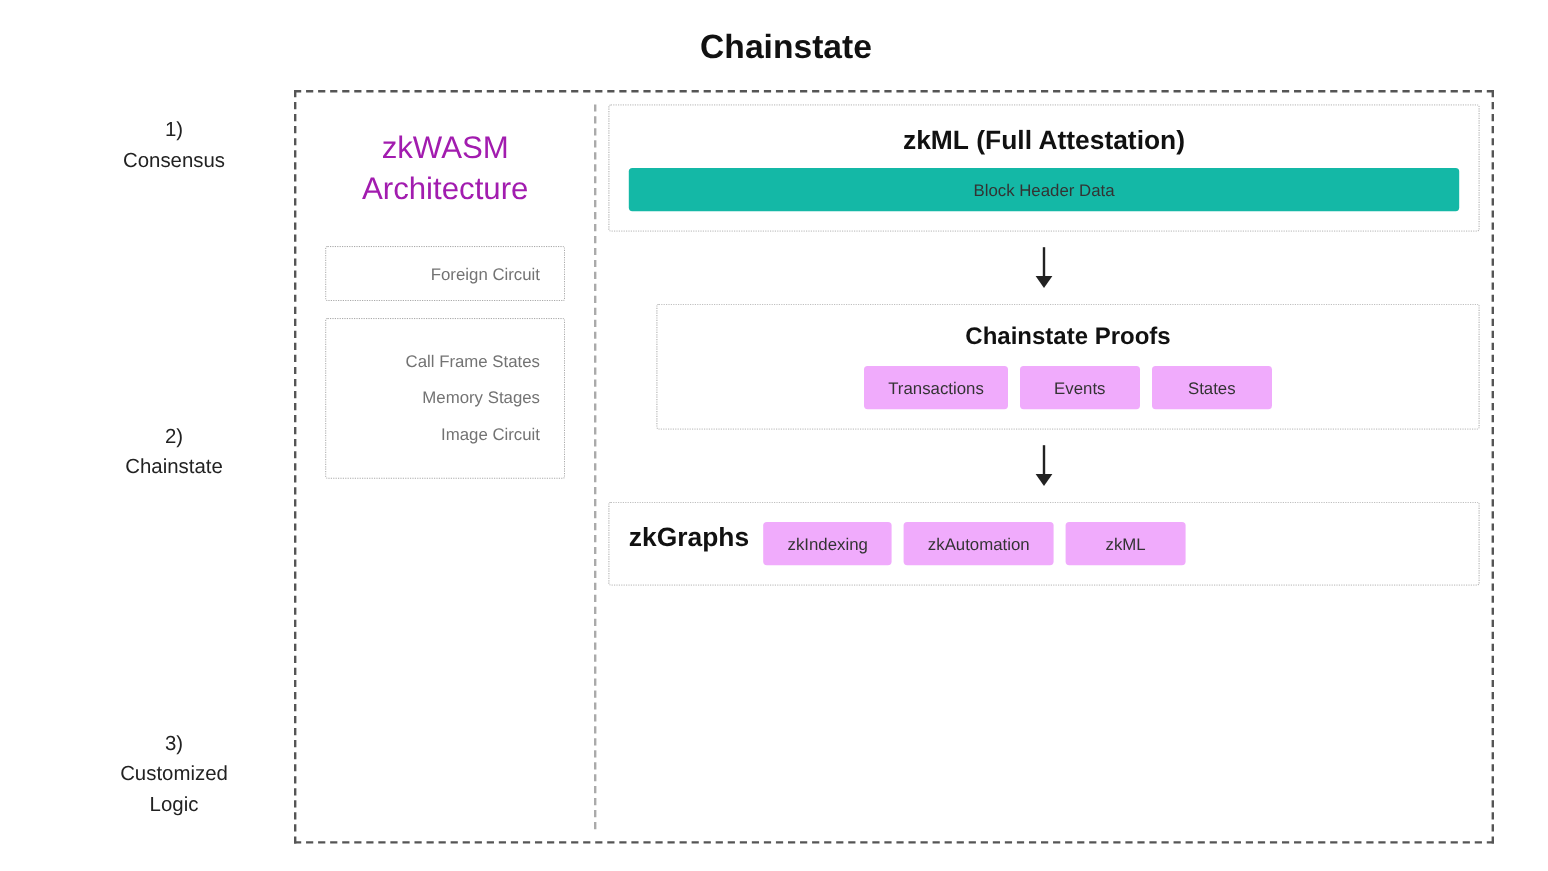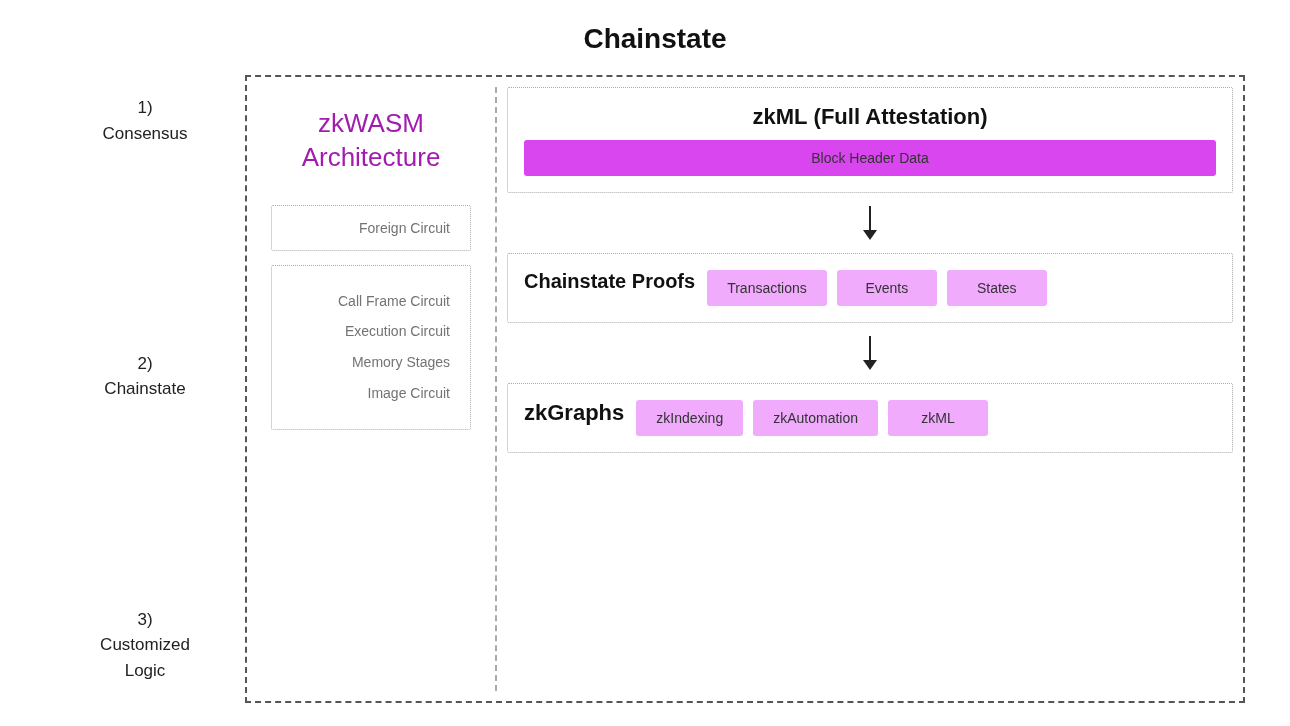--- a/index.html
+++ b/index.html
@@ -116,21 +116,21 @@
       flex-direction: column;
       gap: 10px;
     }
     .zkpos-title {
       font-size: 22px;
       font-weight: 700;
       text-align: center;
       color: #111;
     }
     .block-header-box {
-      background: #d946ef;
+      background: #14b8a6;
       border-radius: 3px;
       padding: 10px;
       text-align: center;
       font-size: 14px;
       color: #333;
     }
     
     .arrow-container {
       display: flex;
       align-items: center;
@@ -153,22 +153,23 @@
       border-left: 7px solid transparent;
       border-right: 7px solid transparent;
       border-top: 10px solid #222;
     }
     
     .chainstate-outer {
       border: 1.5px dotted #aaa;
       border-radius: 2px;
       padding: 16px;
       display: flex;
-      flex-direction: row;
+      flex-direction: column;
       gap: 12px;
+      margin-left: 40px;
     }
     .chainstate-title {
       font-size: 20px;
       font-weight: 700;
       text-align: center;
       color: #111;
     }
     .chips-row {
       display: flex;
       gap: 10px;
@@ -228,22 +229,21 @@
     <div class="components-area">
 
       <div class="zkwasm-column">
         <div class="zkwasm-title">
           zkWASM<br>Architecture
         </div>
         <div class="dotted-box">
           <span>Foreign Circuit</span>
         </div>
         <div class="dotted-box tall">
-          <div>Call Frame Circuit</div>
-          <div>Execution Circuit</div>
+          <div>Call Frame States</div>
           <div>Memory Stages</div>
           <div>Image Circuit</div>
         </div>
       </div>
 
       <div class="right-column">
 
         <div class="zkpos-outer">
           <div class="zkpos-title">
             <b>zkML</b> <span>(Full Attestation)</span>

